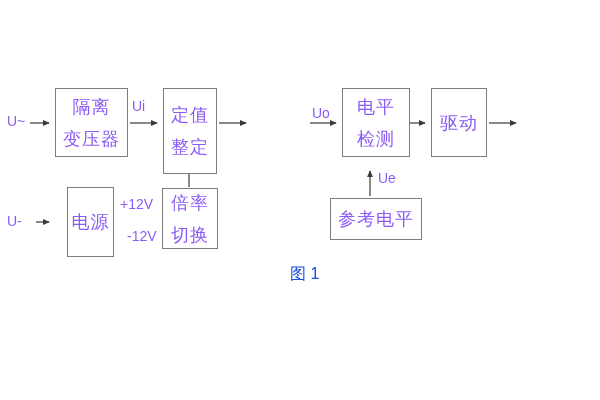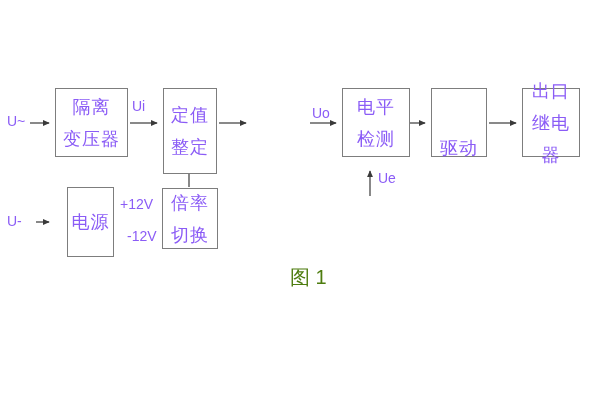--- a/index.html
+++ b/index.html
@@ -33,31 +33,31 @@
   .box-label.single { line-height: 16px; }
   .sig {
     position: absolute;
     font-size: 14px;
     color: #8b5cf6;
     line-height: 15px;
   }
   #caption {
     position: absolute;
     left: 290px; top: 264px;
-    font-size: 20px;
-    color: #4d7c0f;
+    font-size: 16px;
+    color: #1d4ed8;
   }
   #wires { position: absolute; left: 0; top: 0; }
 
   
   #box-isolation  { left: 55px;  top: 88px;  width: 73px; height: 69px; }
   #box-setting    { left: 163px; top: 88px;  width: 54px; height: 86px; }
   #box-rectifier  { left: 252px; top: 88px;  width: 56px; height: 69px; }
   #box-level      { left: 342px; top: 88px;  width: 68px; height: 69px; }
-  #box-drive      { left: 431px; top: 88px;  width: 56px; height: 69px; align-items: flex-end; }
+  #box-drive      { left: 431px; top: 88px;  width: 56px; height: 69px; }
   #box-relay      { left: 522px; top: 88px;  width: 58px; height: 69px; }
   #box-power      { left: 55px;  top: 187px; width: 47px; height: 70px; margin-left: 12px; }
   #box-ratio      { left: 162px; top: 188px; width: 56px; height: 61px; }
   #box-reference  { left: 330px; top: 198px; width: 92px; height: 42px; }
 
   
   #lbl-ac   { left: 7px;   top: 114px; }
   #lbl-ui   { left: 132px; top: 99px; }
   #lbl-uo   { left: 312px; top: 99px; margin-top: 7px; }
   #lbl-dc   { left: 7px;   top: 214px; }
@@ -99,30 +99,29 @@
     <span class="box-label">定值
 整定</span>
   </div>
   <div class="box" id="box-level">
     <span class="box-label">电平
 检测</span>
   </div>
   <div class="box" id="box-drive">
     <span class="box-label single">驱动</span>
   </div>
-  <div class="box" id="box-relay">
-    <span class="box-label">出口
-继电器</span>
-  </div>
   <div class="box" id="box-power">
     <span class="box-label single">电源</span>
   </div>
   <div class="box" id="box-ratio">
     <span class="box-label">倍率
 切换</span>
+  </div>
+  <div class="box" id="box-reference">
+    <span class="box-label single">参考电平</span>
   </div>
 
   <span class="sig" id="lbl-ac">U~</span>
   <span class="sig" id="lbl-ui">Ui</span>
   <span class="sig" id="lbl-uo">Uo</span>
   <span class="sig" id="lbl-dc">U-</span>
   <span class="sig" id="lbl-p12">+12V</span>
   <span class="sig" id="lbl-m12">-12V</span>
   <span class="sig" id="lbl-ue">Ue</span>
 

